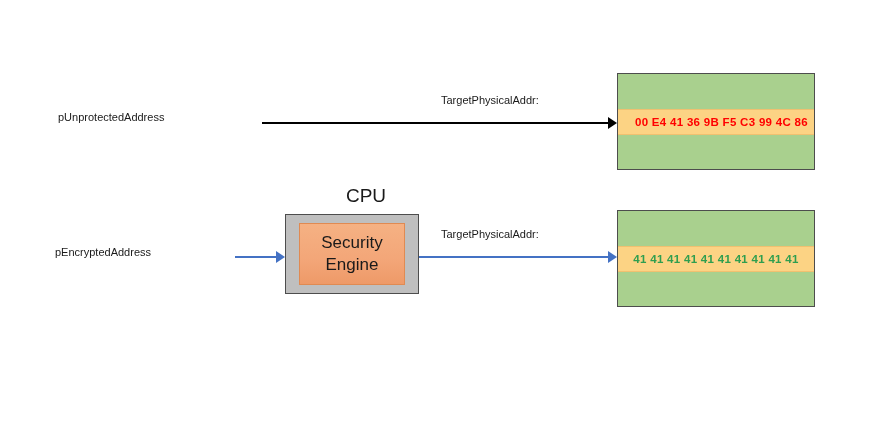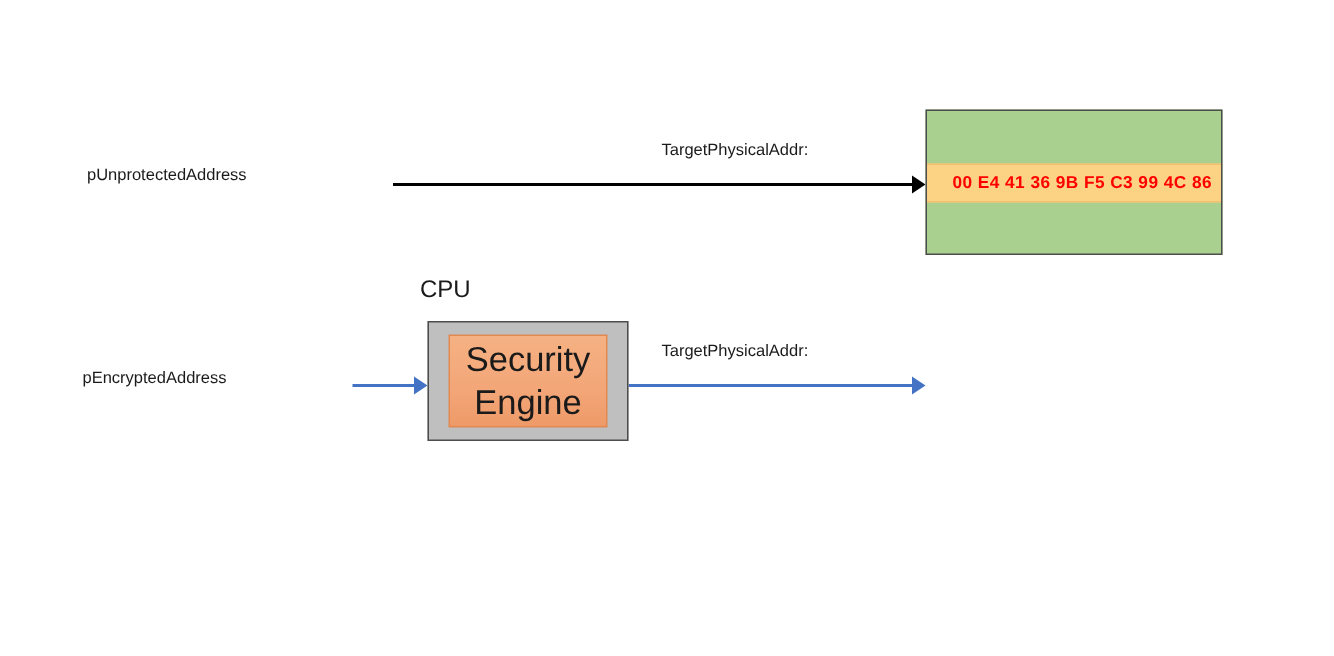--- a/index.html
+++ b/index.html
@@ -24,26 +24,26 @@
     line-height: 1.2;
     white-space: nowrap;
   }
   #label-unprotected { left: 58px;  top: 111px; }
   #label-encrypted   { left: 55px;  top: 246px; }
   #label-tpa-top     { left: 441px; top: 94px;  }
   #label-tpa-bottom  { left: 441px; top: 228px; }
 
   #label-cpu {
     position: absolute;
-    left: 280px;
+    left: 299px;
     top: 185px;
     width: 134px;
-    text-align: left;
+    text-align: center;
     color: #1a1a1a;
-    font-size: 16px;
+    font-size: 19px;
     white-space: nowrap;
   }
 
   
   .arrow-line {
     position: absolute;
     height: 0;
   }
   .arrow-black {
     border-top: 2px solid #000000;
@@ -91,21 +91,21 @@
     width: 106px;
     height: 62px;
     background: linear-gradient(180deg, #F5B183 0%, #F3A678 60%, #EE9A68 100%);
     border: 1px solid #E08A52;
     box-sizing: border-box;
     display: flex;
     flex-direction: column;
     align-items: center;
     justify-content: center;
     color: #1a1a1a;
-    font-size: 23px;
+    font-size: 17px;
     line-height: 1.28;
   }
 
   
   .mem-box {
     position: absolute;
     width: 198px;
     height: 97px;
     background: #A9D08E;
     border: 1.5px solid #4D4D4D;
@@ -166,14 +166,19 @@
       <span>Engine</span>
     </div>
   </div>
 
   <div class="mem-box" id="mem-box-top">
     <div class="mem-band">
       <span class="hex-red">00 E4 41 36 9B F5 C3 99 4C 86</span>
     </div>
   </div>
 
+  <div class="mem-box" id="mem-box-bottom">
+    <div class="mem-band">
+      <span class="hex-green">41 41 41 41 41 41 41 41 41 41</span>
+    </div>
+  </div>
 
 </div>
 
 </body></html>

